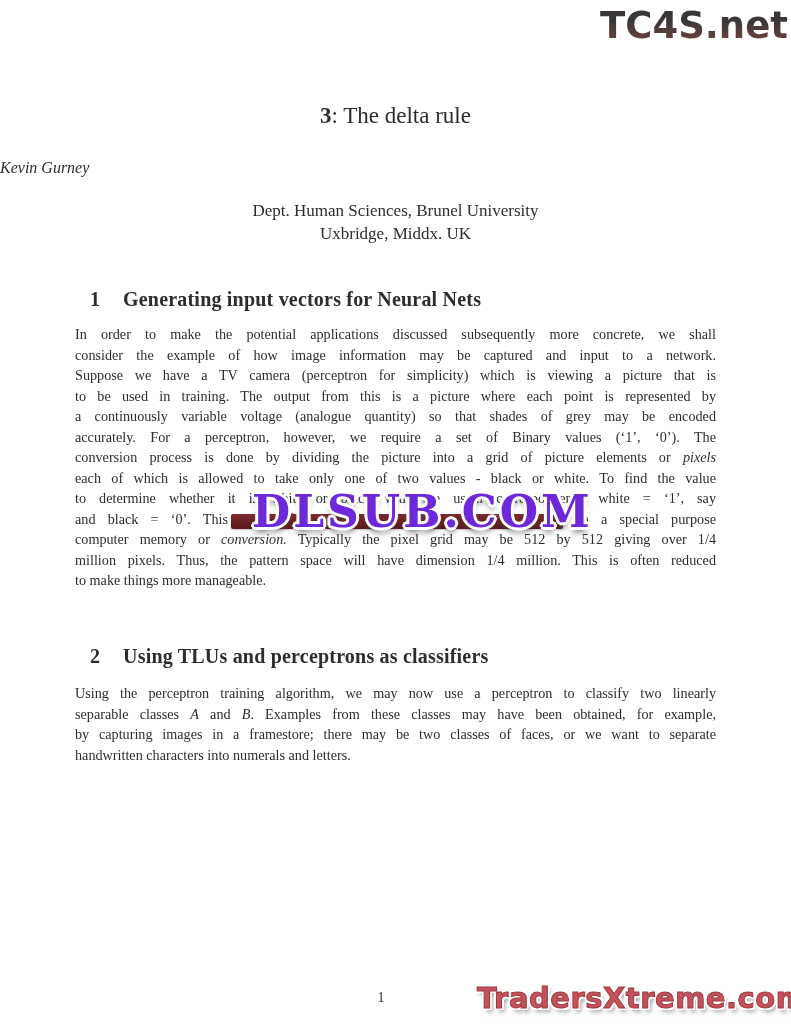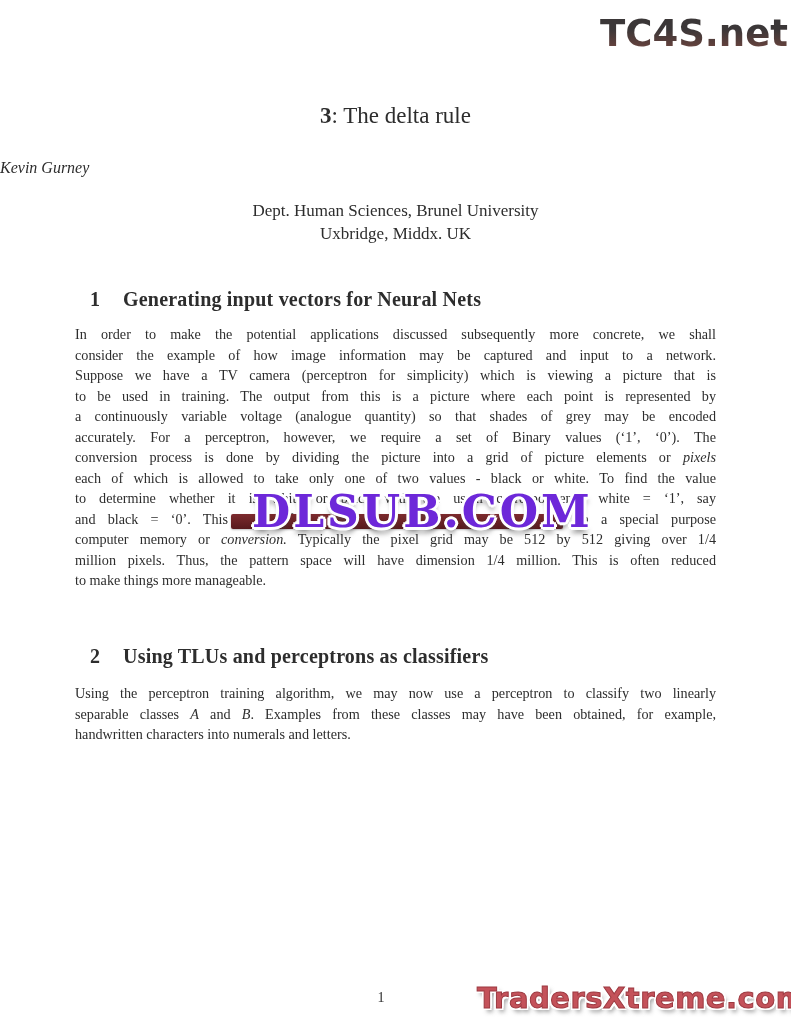--- a/index.html
+++ b/index.html
@@ -9,21 +9,21 @@
     height: 1024px;
     background: #ffffff;
     overflow: hidden;
     font-family: "Liberation Serif", serif;
     color: #2d2d2d;
   }
 
   
   .tc4s {
     position: absolute;
-    top: 12px;
+    top: 4px;
     right: 3px;
     font-family: "DejaVu Sans", sans-serif;
     font-weight: 800;
     font-size: 37px;
     letter-spacing: 0px;
     background: linear-gradient(180deg, #3b3738 40%, #5e403c 75%, #8a5650 100%);
     -webkit-background-clip: text;
     background-clip: text;
     color: transparent;
     text-align: center;
@@ -168,19 +168,20 @@
 
   <div class="dlsub-band"></div>
   <div class="dlsub">DLSUB.COM</div>
 
   <div class="sec-heading h2">
     <span class="sec-num">2</span><span>Using TLUs and perceptrons as classifiers</span>
   </div>
   <div class="para p2">
     <div class="jline">Using the perceptron training algorithm, we may now use a perceptron to classify two linearly</div>
     <div class="jline">separable classes <i>A</i> and <i>B</i>. Examples from these classes may have been obtained, for example,</div>
+    <div class="jline">by capturing images in a framestore; there may be two classes of faces, or we want to separate</div>
     <div class="lastline">handwritten characters into numerals and letters.</div>
   </div>
 
   <div class="page-num">1</div>
   <div class="traders">TradersXtreme.com</div>
 
 </div>
 
 </body></html>

